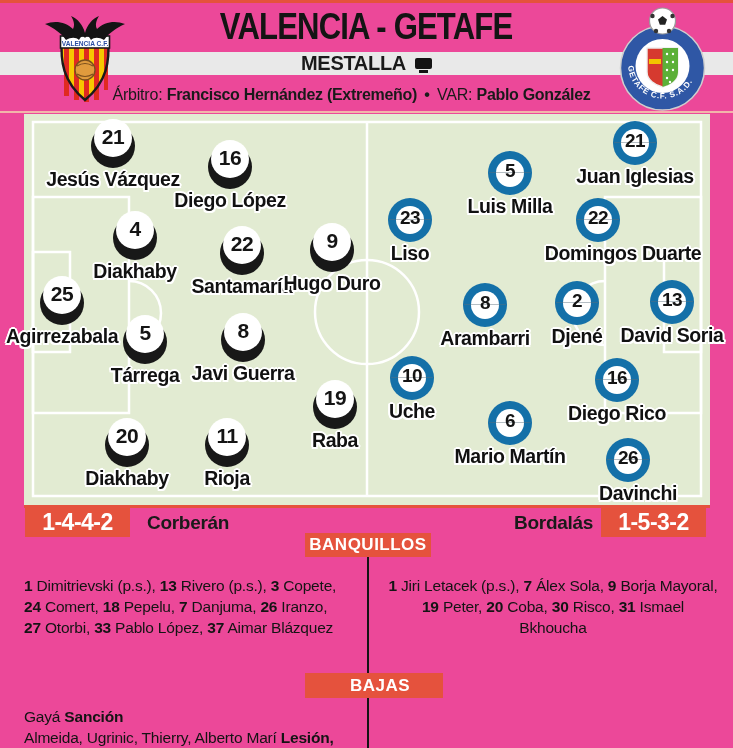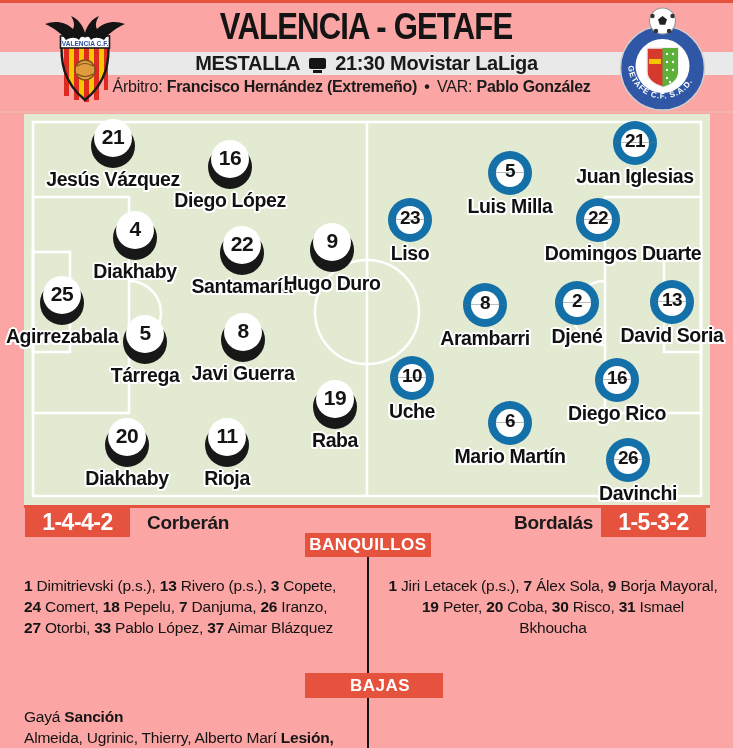--- a/index.html
+++ b/index.html
@@ -1,29 +1,29 @@
 <!DOCTYPE html>
 <html><head>
 <meta charset="utf-8">
 <style>
   html,body{margin:0;padding:0;background:#fff;}
-  #stage{position:relative;width:733px;height:748px;background:#fca5a5;overflow:hidden;
+  #stage{position:relative;width:733px;height:748px;background:#ec4899;overflow:hidden;
          font-family:"Liberation Sans",sans-serif;color:#1a1a1a;}
   .abs{position:absolute;}
 
   
   #top-rule{left:0;top:0;width:733px;height:3px;background:#e5523d;}
   #title{left:0;top:6px;width:733px;text-align:center;font-size:37px;font-weight:bold;letter-spacing:-1px;color:#141414;}
   #title span{display:inline-block;transform:scaleX(.84);transform-origin:center;white-space:nowrap;}
   #venue-band{left:0;top:52px;width:733px;height:23px;background:#e9e9e9;z-index:1;}
   #venue-line{left:0;top:50px;width:733px;height:27px;display:flex;align-items:center;justify-content:center;gap:9px;
               font-size:20px;font-weight:bold;letter-spacing:-.3px;z-index:2;}
   .tv{display:inline-block;width:17px;height:11px;background:#141414;border-radius:2px;position:relative;}
   .tv::after{content:'';position:absolute;left:4px;bottom:-4px;width:9px;height:3px;background:#141414;}
-  #referee-line{left:0;top:78px;width:703px;text-align:center;font-size:16px;letter-spacing:-.2px;}
+  #referee-line{left:0;top:86px;width:703px;text-align:center;font-size:16px;letter-spacing:-.2px;}
   #referee-line b{letter-spacing:-.3px;}
   .dot{font-weight:bold;padding:0 3px;}
   #header-pitch-sep{left:0;top:111px;width:733px;height:2px;background:#f2b5aa;}
 
   
   #crest-home{left:33px;top:5px;z-index:3;}
   #crest-away{left:606px;top:6px;z-index:3;}
 
   
   #pitch{left:24px;top:114px;width:686px;height:391px;background:#e2ebd2;}
@@ -71,21 +71,20 @@
   <div class="abs" id="top-rule"></div>
 
   <div class="abs" id="title">
     <span>VALENCIA - GETAFE</span>
   </div>
 
   <div class="abs" id="venue-band"></div>
   <div class="abs" id="venue-line">
     <span>MESTALLA</span>
     <span class="tv"></span>
-    <span>21:30 Movistar LaLiga</span>
   </div>
 
   <div class="abs" id="referee-line">
     <span>Árbitro:</span>
     <b>Francisco Hernández (Extremeño)</b>
     <span class="dot">•</span>
     <span>VAR:</span>
     <b>Pablo González</b>
   </div>
 

